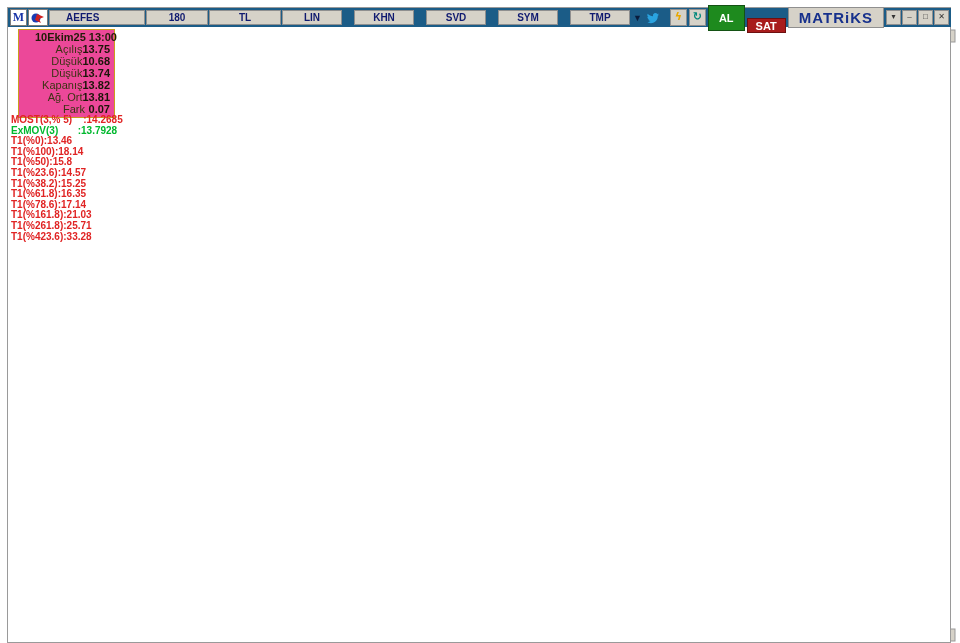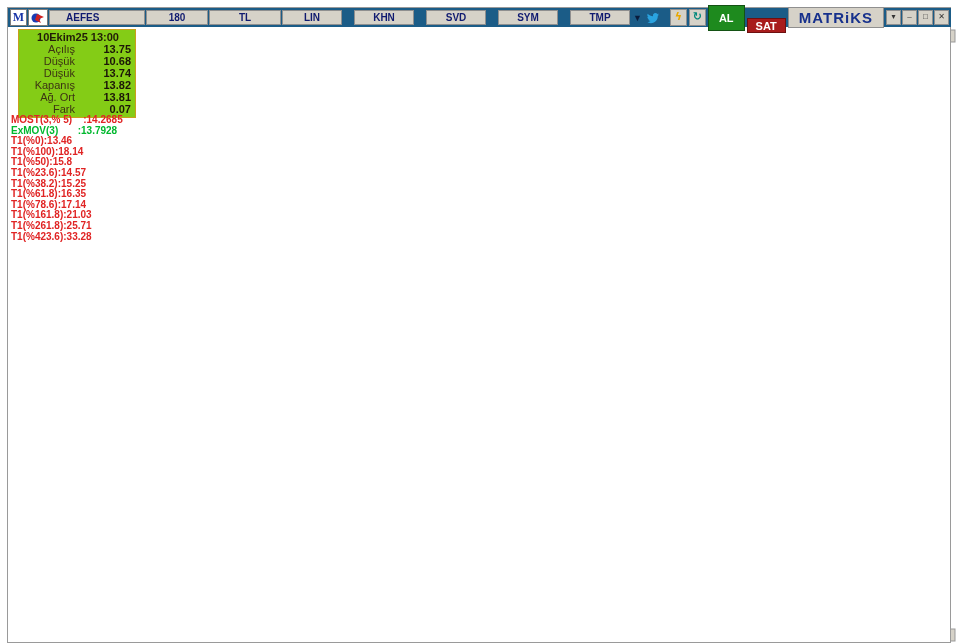--- a/index.html
+++ b/index.html
@@ -12,21 +12,21 @@
   .mbox{width:15px;height:15px;background:#fff;border:1px solid #7a7a7a;color:#1a35a8;font:bold 12px/15px "Liberation Serif",serif;text-align:center;}
   .efes{width:18px;height:15px;background:#fff;border:1px solid #7a7a7a;display:flex;align-items:center;justify-content:center;}
   .field{background:#d6d2c8;border:1px solid #8f8f8f;color:#101a70;font-weight:bold;font-size:10px;height:13px;line-height:13px;padding:0 16px;text-align:center;white-space:nowrap;}
   .symbol{width:62px;text-align:left;}
   .ddarrow{color:#0a1c3c;font-size:9px;margin:0 2px;cursor:pointer;}
   .toolico{width:15px;height:15px;background:#d6d2c8;border:1px solid #8f8f8f;text-align:center;font:bold 11px/14px "DejaVu Sans",sans-serif;}
   .al{background:#1e8a1e;border:1px solid #145214;color:#fff;font-weight:bold;font-size:11px;height:26px;line-height:14px;padding:0 10px;}
   .sat{background:#a81c1c;border:1px solid #6e1010;color:#fff;font-weight:bold;font-size:11px;height:15px;line-height:14px;padding:0 8px;margin-top:16px;}
   .brand{background:#d6d2c8;border:1px solid #8f8f8f;color:#16308c;font-weight:bold;font-size:15px;height:13px;line-height:13px;padding:3px 10px;letter-spacing:1px;}
   .winbtn{width:13px;height:13px;background:#d6d2c8;border:1px solid #8f8f8f;color:#333;font-size:8px;line-height:12px;text-align:center;cursor:pointer;}
-  .tooltip{position:absolute;left:18px;top:29px;width:118px;background:#84cc16;border:1px solid #c99f1c;box-sizing:border-box;padding:1px 4px 2px 6px;font-size:11px;color:#3c3313;}
+  .tooltip{position:absolute;left:18px;top:29px;width:97px;background:#ec4899;border:1px solid #c99f1c;box-sizing:border-box;padding:1px 4px 2px 16px;font-size:11px;color:#3c3313;}
   .tooltip .hdr{font-weight:bold;text-align:center;color:#221c08;white-space:nowrap;}
   .trow{display:flex;line-height:12px;}
   .trow .lab{width:50px;text-align:right;}
   .trow .val{flex:1;text-align:right;font-weight:bold;color:#1c1608;}
   .legend{position:absolute;left:11px;top:115px;font:bold 10px/10.6px "Liberation Sans",sans-serif;white-space:pre;}
   svg text{font-family:"Liberation Sans",sans-serif;}
 </style>
 </head>
 <body>
 

